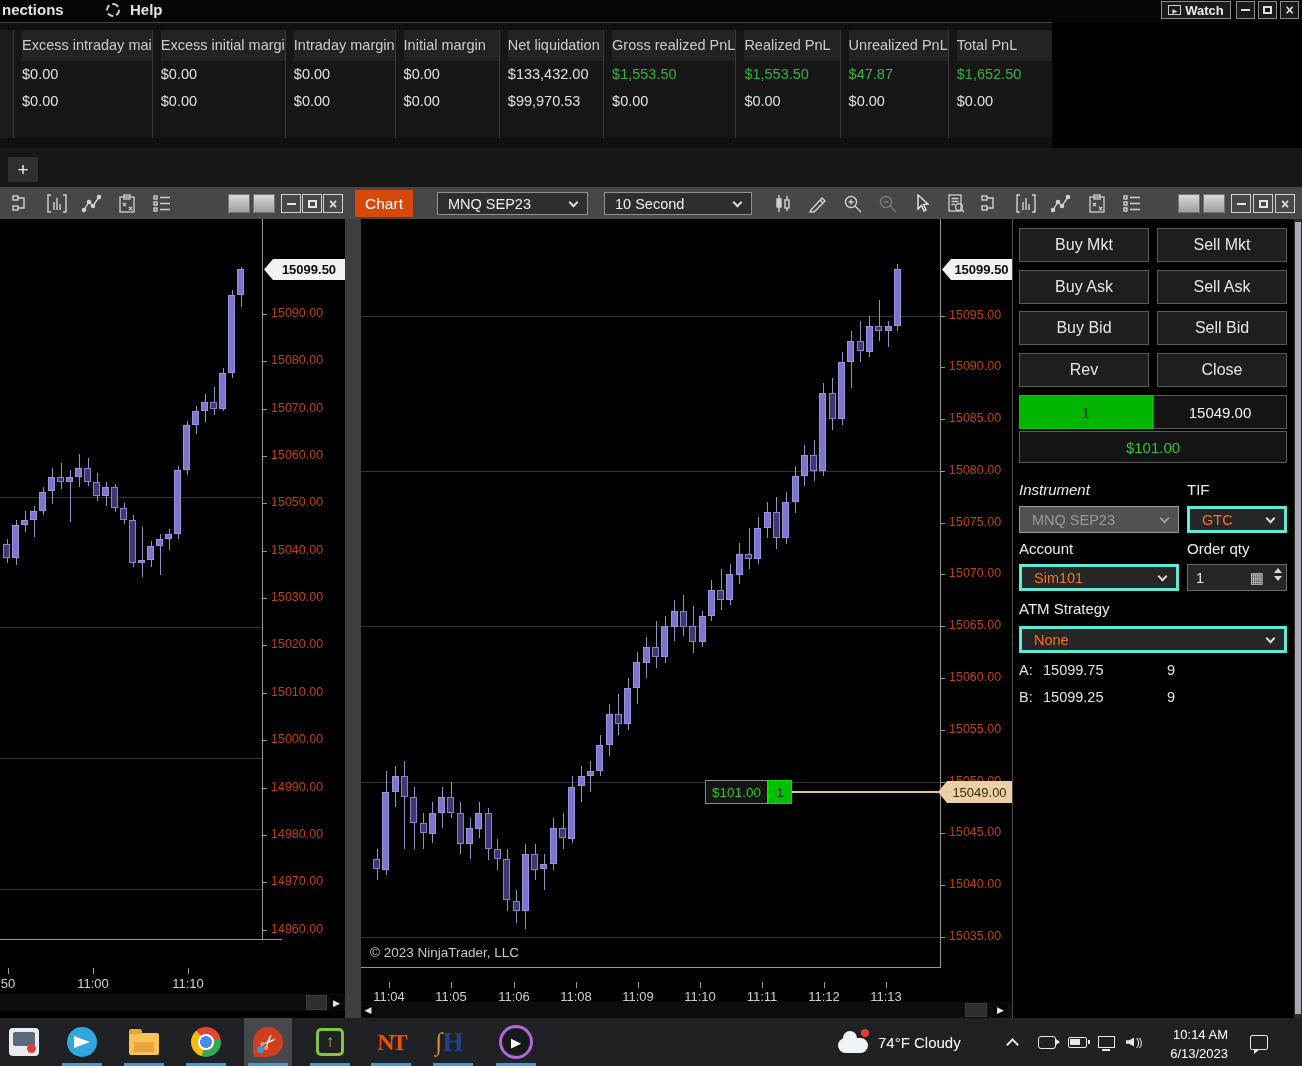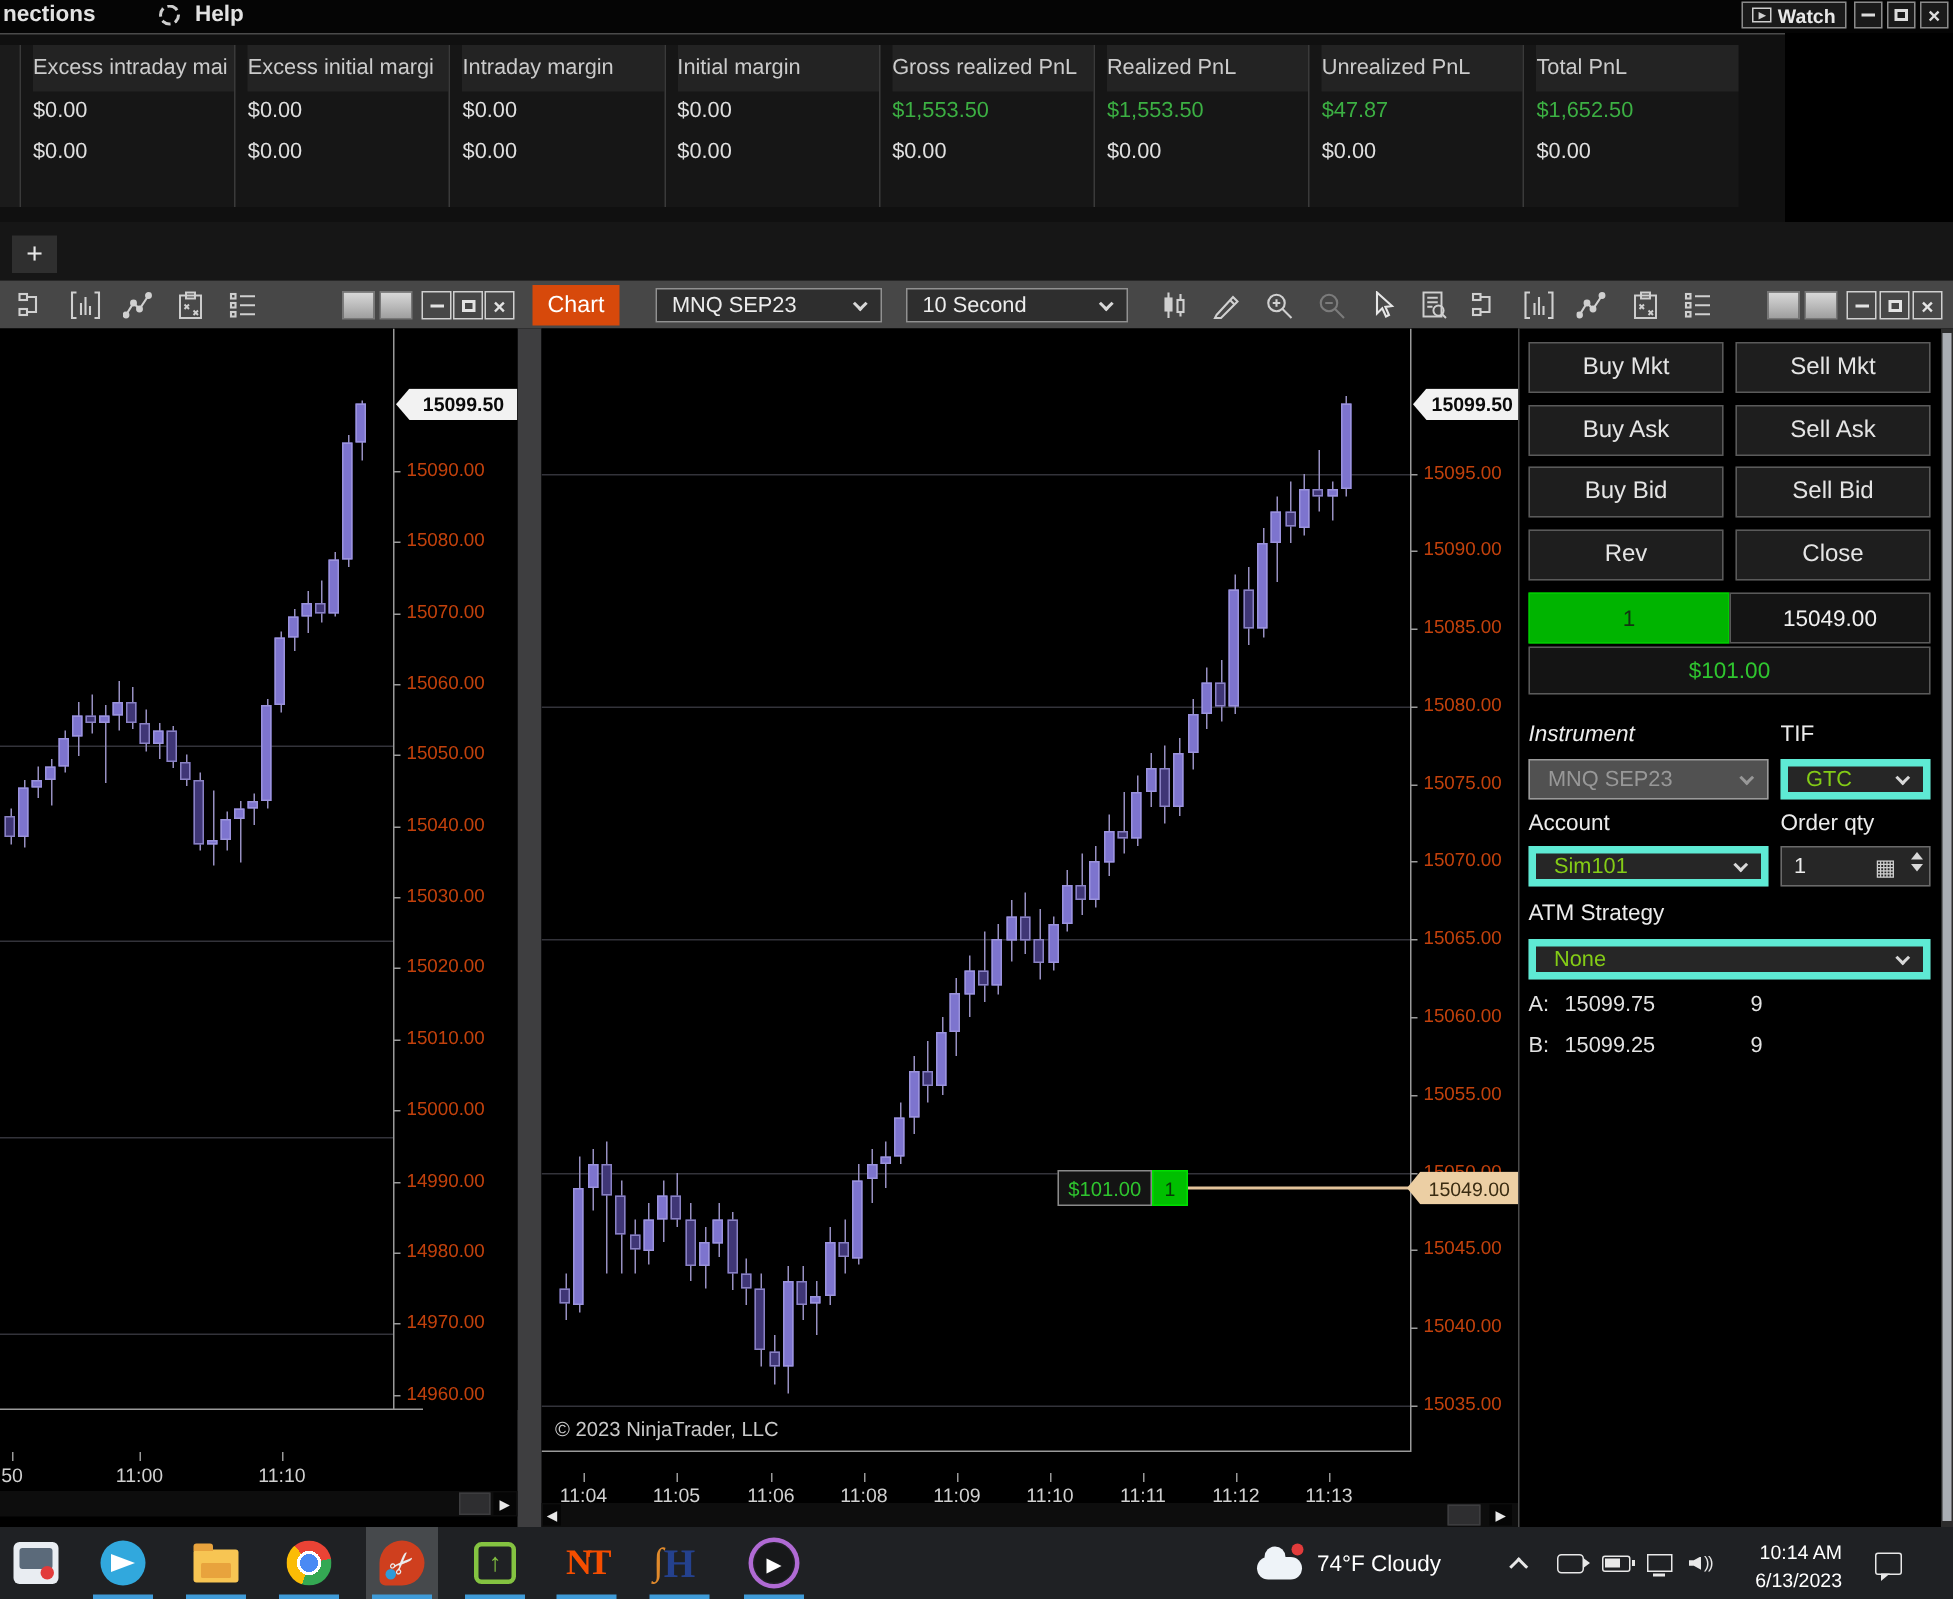--- a/index.html
+++ b/index.html
@@ -14,21 +14,21 @@
   .spinner { position:absolute; left:106px; top:3px; width:14px; height:14px; border:2px dashed #cfcfcf; border-radius:50%; }
   .watch-btn { position:absolute; left:1161px; top:1px; width:70px; height:18px; border:1px solid #8a8a8a; background:#1a1a1a;
                display:flex; align-items:center; justify-content:center; gap:4px; color:#e8e8e8; font-size:13px; font-weight:700; }
   .watch-ic { width:13px; height:10px; border:1px solid #cfcfcf; display:flex; align-items:center; justify-content:center; font-size:6px; color:#cfcfcf; }
   .sysbtn { position:absolute; top:1px; width:19px; height:18px; border:1px solid #8a8a8a; background:#1a1a1a; display:flex; align-items:center; justify-content:center; }
   .sysbtn .bar { width:9px; height:2px; background:#dcdcdc; }
   .sysbtn .box { width:9px; height:8px; border:2px solid #dcdcdc; }
   .sysbtn .x { color:#dcdcdc; font-size:14px; font-weight:700; line-height:1; }
 
   
-  .acct-table { left:0; top:22px; width:1190px; height:126px; background:#101010; border-top:1px solid #4a4a4a; }
+  .acct-table { left:0; top:22px; width:1052px; height:126px; background:#101010; border-top:1px solid #4a4a4a; }
   .acct-cols { position:absolute; left:13px; top:7px; right:0; display:flex; height:108px; }
   .acct-col { width:143.2px; border-left:1px solid #3a3a3a; padding-left:8px; }
   .acct-head { height:31px; line-height:31px; font-size:14.5px; color:#cbcbcb; background:#232323; white-space:nowrap; overflow:hidden; }
   .acct-col { background:#161616; }
   .acct-cell { height:27px; line-height:27px; font-size:14.5px; color:#e0e0e0; white-space:nowrap; }
   .acct-cell.green { color:#3CB043; }
   .acct-left-sliver { position:absolute; left:0; top:7px; width:13px; height:108px; background:#1b1b1b; }
 
   
   .tabstrip { left:0; top:148px; width:1302px; height:39px; background:#161616; }
@@ -90,21 +90,21 @@
   
   .panel-btn { position:absolute; width:130px; height:34px; background:#1e1e1e; border:1px solid #5a5a5a; color:#e5e5e5;
                font-size:16px; display:flex; align-items:center; justify-content:center; }
   .pos-qty { position:absolute; left:1019px; top:395px; width:134px; height:34px; background:#00B400; border:1px solid #0c0; color:#123312;
              font-size:15px; display:flex; align-items:center; justify-content:center; }
   .pos-price { position:absolute; left:1153px; top:395px; width:134px; height:34px; background:#141414; border:1px solid #5a5a5a; color:#f0f0f0;
                font-size:15px; display:flex; align-items:center; justify-content:center; }
   .pos-pnl { position:absolute; left:1019px; top:431px; width:268px; height:32px; background:#141414; border:1px solid #5a5a5a; color:#2FC52F;
              font-size:15px; display:flex; align-items:center; justify-content:center; }
   .plabel { position:absolute; color:#ececec; font-size:15px; }
-  .pdd { position:absolute; height:27px; background:#262626; border:5px solid #5eead4; color:#84cc16; font-size:14.5px;
+  .pdd { position:absolute; height:27px; background:#262626; border:3px solid #5eead4; color:#f97316; font-size:14.5px;
          display:flex; align-items:center; padding:0 12px; }
   .pdd.disabled { background:#515151; border:1px solid #9a9a9a; color:#989898; }
   .pdd.disabled .chev { border-color:#989898; }
   .pdd .chev { position:absolute; right:10px; }
   .qty-field { position:absolute; left:1187px; top:564px; width:100px; height:27px; background:#262626; border:1px solid #6a6a6a;
                color:#ececec; font-size:14.5px; display:flex; align-items:center; padding:0 8px; }
   .calc-ic { position:absolute; right:22px; color:#cfcfcf; font-size:15px; top:4px; }
   .spin { position:absolute; right:4px; top:3px; display:flex; flex-direction:column; gap:3px; }
   .spin .up { width:0; height:0; border-left:4px solid transparent; border-right:4px solid transparent; border-bottom:5px solid #d8d8d8; }
   .spin .dn { width:0; height:0; border-left:4px solid transparent; border-right:4px solid transparent; border-top:5px solid #d8d8d8; }
@@ -196,20 +196,25 @@
         </div>
         <div class="acct-col">
           <div class="acct-head">Intraday margin</div>
           <div class="acct-cell">$0.00</div>
           <div class="acct-cell">$0.00</div>
         </div>
         <div class="acct-col">
           <div class="acct-head">Initial margin</div>
           <div class="acct-cell">$0.00</div>
           <div class="acct-cell">$0.00</div>
+        </div>
+        <div class="acct-col">
+          <div class="acct-head">Net liquidation</div>
+          <div class="acct-cell">$133,432.00</div>
+          <div class="acct-cell">$99,970.53</div>
         </div>
         <div class="acct-col">
           <div class="acct-head">Gross realized PnL</div>
           <div class="acct-cell green">$1,553.50</div>
           <div class="acct-cell">$0.00</div>
         </div>
         <div class="acct-col">
           <div class="acct-head">Realized PnL</div>
           <div class="acct-cell green">$1,553.50</div>
           <div class="acct-cell">$0.00</div>

